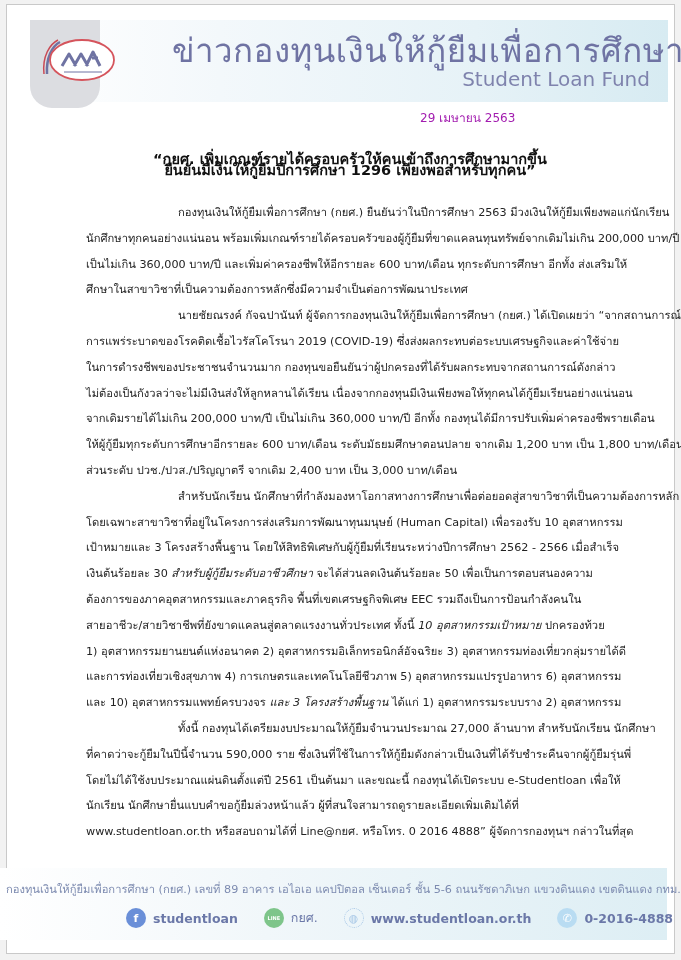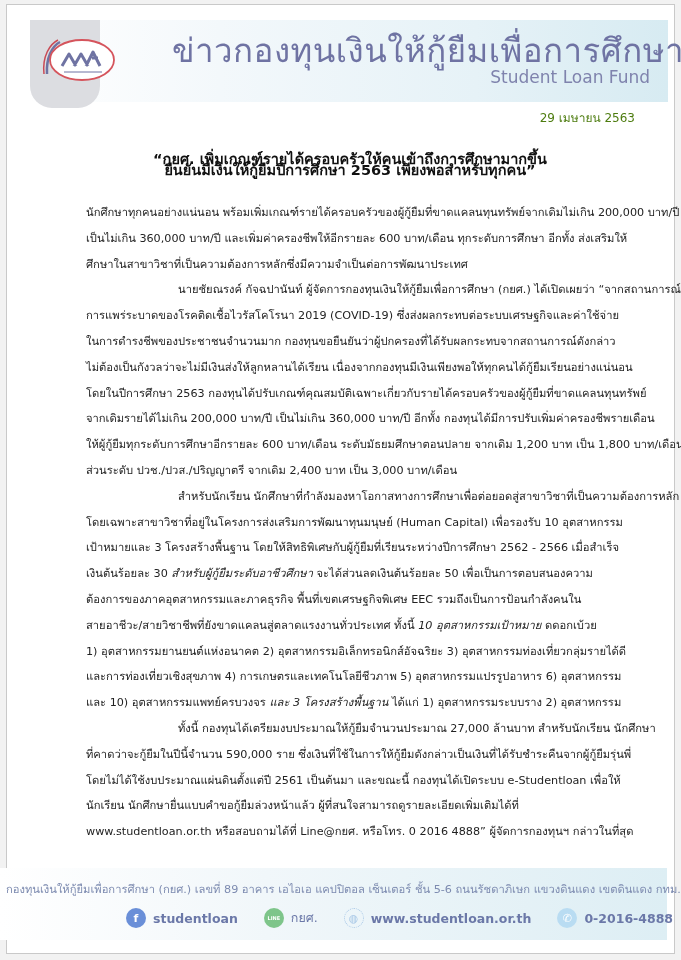--- a/index.html
+++ b/index.html
@@ -17,25 +17,25 @@
     position: absolute; left: 30px; top: 20px; width: 70px; height: 88px;
     background: #dcdde1; border-radius: 0 0 22px 22px;
   }
   .logo-svg { position: absolute; left: 36px; top: 34px; width: 82px; height: 52px; }
   .header-title {
     position: absolute; left: 172px; top: 24px; width: 480px; 
     font-size: 33px; color: #6f73a3; letter-spacing: 0.5px; white-space: nowrap;
   }
   .header-sub {
     position: absolute; left: 400px; top: 67px; width: 250px; text-align: right;
-    font-size: 17px; color: #7f83ad; white-space: nowrap;
+    font-size: 20px; color: #7f83ad; white-space: nowrap;
   }
   .date {
-    position: absolute; left: 420px; top: 108px; width: 215px; text-align: right;
-    font-size: 12px; color: #4d7c0f;
+    position: absolute; left: 420px; top: 108px; width: 215px; text-align: left;
+    font-size: 12px; color: #a21caf;
   }
   .headline {
     position: absolute; left: 60px; width: 580px; text-align: center;
     font-size: 14.5px; font-weight: bold; color: #111; white-space: nowrap;
   }
   .h1 { top: 132px; margin-top: 15px; }
   .h2 { top: 158px; }
   .body {
     position: absolute; left: 86px; top: 200px; width: 555px;
     font-size: 11.2px; line-height: 25.8px; color: #222;
@@ -79,45 +79,45 @@
   <path d="M11 40 C 10 24, 16 12, 24 8" stroke="#6f73a3" stroke-width="2.5" fill="none"></path>
   <ellipse cx="46" cy="26" rx="32" ry="20" stroke="#d5545c" stroke-width="1.8" fill="#ffffff"></ellipse>
   <path d="M26 32 L33 20 L40 32 M38 32 L45 20 L52 32 M50 32 L57 18 L64 32 M56 24 L62 24" stroke="#6f73a3" stroke-width="3" fill="none" stroke-linejoin="round"></path>
   <line x1="28" y1="38" x2="66" y2="38" stroke="#6f73a3" stroke-width="1"></line>
 </svg>
 <div class="header-title">ข่าวกองทุนเงินให้กู้ยืมเพื่อการศึกษา</div>
 <div class="header-sub">Student Loan Fund</div>
 
 <div class="date">29 เมษายน 2563</div>
 <div class="headline h1">“กยศ. เพิ่มเกณฑ์รายได้ครอบครัวให้คนเข้าถึงการศึกษามากขึ้น</div>
-<div class="headline h2">ยืนยันมีเงินให้กู้ยืมปีการศึกษา 2563 เพียงพอสำหรับทุกคน”</div>
+<div class="headline h2">ยืนยันมีเงินให้กู้ยืมปีการศึกษา 1296 เพียงพอสำหรับทุกคน”</div>
 
 <div class="body">
   <div>
+    <span class="line indent">กองทุนเงินให้กู้ยืมเพื่อการศึกษา (กยศ.) ยืนยันว่าในปีการศึกษา 2563 มีวงเงินให้กู้ยืมเพียงพอแก่นักเรียน</span>
     <span class="line">นักศึกษาทุกคนอย่างแน่นอน พร้อมเพิ่มเกณฑ์รายได้ครอบครัวของผู้กู้ยืมที่ขาดแคลนทุนทรัพย์จากเดิมไม่เกิน 200,000 บาท/ปี</span>
     <span class="line">เป็นไม่เกิน 360,000 บาท/ปี และเพิ่มค่าครองชีพให้อีกรายละ 600 บาท/เดือน ทุกระดับการศึกษา อีกทั้ง ส่งเสริมให้</span>
     <span class="line">ศึกษาในสาขาวิชาที่เป็นความต้องการหลักซึ่งมีความจำเป็นต่อการพัฒนาประเทศ</span>
   </div>
   <div>
     <span class="line indent">นายชัยณรงค์ กัจฉปานันท์ ผู้จัดการกองทุนเงินให้กู้ยืมเพื่อการศึกษา (กยศ.) ได้เปิดเผยว่า “จากสถานการณ์</span>
     <span class="line">การแพร่ระบาดของโรคติดเชื้อไวรัสโคโรนา 2019 (COVID-19) ซึ่งส่งผลกระทบต่อระบบเศรษฐกิจและค่าใช้จ่าย</span>
     <span class="line">ในการดำรงชีพของประชาชนจำนวนมาก กองทุนขอยืนยันว่าผู้ปกครองที่ได้รับผลกระทบจากสถานการณ์ดังกล่าว</span>
     <span class="line">ไม่ต้องเป็นกังวลว่าจะไม่มีเงินส่งให้ลูกหลานได้เรียน เนื่องจากกองทุนมีเงินเพียงพอให้ทุกคนได้กู้ยืมเรียนอย่างแน่นอน</span>
-    <span class="line">โดยในปีการศึกษา 2563 กองทุนได้ปรับเกณฑ์คุณสมบัติเฉพาะเกี่ยวกับรายได้ครอบครัวของผู้กู้ยืมที่ขาดแคลนทุนทรัพย์</span>
     <span class="line">จากเดิมรายได้ไม่เกิน 200,000 บาท/ปี เป็นไม่เกิน 360,000 บาท/ปี อีกทั้ง กองทุนได้มีการปรับเพิ่มค่าครองชีพรายเดือน</span>
     <span class="line">ให้ผู้กู้ยืมทุกระดับการศึกษาอีกรายละ 600 บาท/เดือน ระดับมัธยมศึกษาตอนปลาย จากเดิม 1,200 บาท เป็น 1,800 บาท/เดือน</span>
     <span class="line">ส่วนระดับ ปวช./ปวส./ปริญญาตรี จากเดิม 2,400 บาท เป็น 3,000 บาท/เดือน</span>
   </div>
   <div>
     <span class="line indent"><span>สำหรับนักเรียน นักศึกษาที่กำลังมองหาโอกาสทางการศึกษาเพื่อต่อยอดสู่สาขาวิชาที่เป็นความต้องการหลัก</span></span>
     <span class="line"><span>โดยเฉพาะสาขาวิชาที่อยู่ในโครงการส่งเสริมการพัฒนาทุนมนุษย์ (Human Capital) เพื่อรองรับ 10 อุตสาหกรรม</span></span>
     <span class="line"><span>เป้าหมายและ 3 โครงสร้างพื้นฐาน โดยให้สิทธิพิเศษกับผู้กู้ยืมที่เรียนระหว่างปีการศึกษา 2562 - 2566  เมื่อสำเร็จ</span></span>
     <span class="line"><span>เงินต้นร้อยละ 30 </span><span class="it">สำหรับผู้กู้ยืมระดับอาชีวศึกษา</span><span> จะได้ส่วนลดเงินต้นร้อยละ 50 เพื่อเป็นการตอบสนองความ</span></span>
     <span class="line"><span>ต้องการของภาคอุตสาหกรรมและภาคธุรกิจ พื้นที่เขตเศรษฐกิจพิเศษ EEC รวมถึงเป็นการป้อนกำลังคนใน</span></span>
-    <span class="line"><span>สายอาชีวะ/สายวิชาชีพที่ยังขาดแคลนสู่ตลาดแรงงานทั่วประเทศ ทั้งนี้ </span><span class="it">10 อุตสาหกรรมเป้าหมาย</span><span> ดดอกเบ้วย</span></span>
+    <span class="line"><span>สายอาชีวะ/สายวิชาชีพที่ยังขาดแคลนสู่ตลาดแรงงานทั่วประเทศ ทั้งนี้ </span><span class="it">10 อุตสาหกรรมเป้าหมาย</span><span> ปกครองท้วย</span></span>
     <span class="line"><span>1) อุตสาหกรรมยานยนต์แห่งอนาคต 2) อุตสาหกรรมอิเล็กทรอนิกส์อัจฉริยะ 3) อุตสาหกรรมท่องเที่ยวกลุ่มรายได้ดี</span></span>
     <span class="line"><span>และการท่องเที่ยวเชิงสุขภาพ  4) การเกษตรและเทคโนโลยีชีวภาพ 5) อุตสาหกรรมแปรรูปอาหาร 6) อุตสาหกรรม</span></span>
     <span class="line"><span>และ 10) อุตสาหกรรมแพทย์ครบวงจร </span><span class="it">และ 3 โครงสร้างพื้นฐาน</span><span> ได้แก่ 1) อุตสาหกรรมระบบราง 2) อุตสาหกรรม</span></span>
   </div>
   <div>
     <span class="line indent">ทั้งนี้ กองทุนได้เตรียมงบประมาณให้กู้ยืมจำนวนประมาณ 27,000 ล้านบาท สำหรับนักเรียน นักศึกษา</span>
     <span class="line">ที่คาดว่าจะกู้ยืมในปีนี้จำนวน 590,000 ราย ซึ่งเงินที่ใช้ในการให้กู้ยืมดังกล่าวเป็นเงินที่ได้รับชำระคืนจากผู้กู้ยืมรุ่นพี่</span>
     <span class="line">โดยไม่ได้ใช้งบประมาณแผ่นดินตั้งแต่ปี 2561 เป็นต้นมา และขณะนี้ กองทุนได้เปิดระบบ e-Studentloan เพื่อให้</span>
     <span class="line">นักเรียน นักศึกษายื่นแบบคำขอกู้ยืมล่วงหน้าแล้ว ผู้ที่สนใจสามารถดูรายละเอียดเพิ่มเติมได้ที่</span>
     <span class="line">www.studentloan.or.th หรือสอบถามได้ที่ Line@กยศ. หรือโทร. 0 2016 4888” ผู้จัดการกองทุนฯ กล่าวในที่สุด</span>

